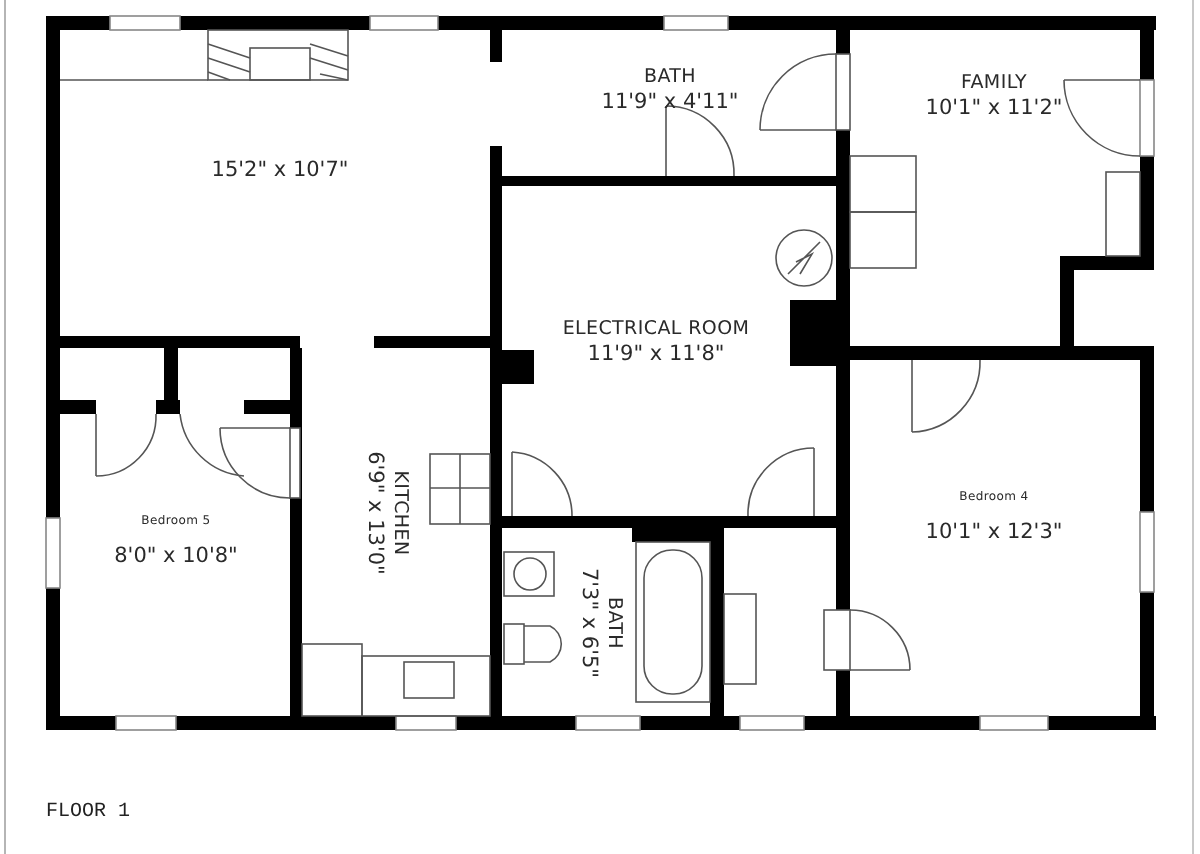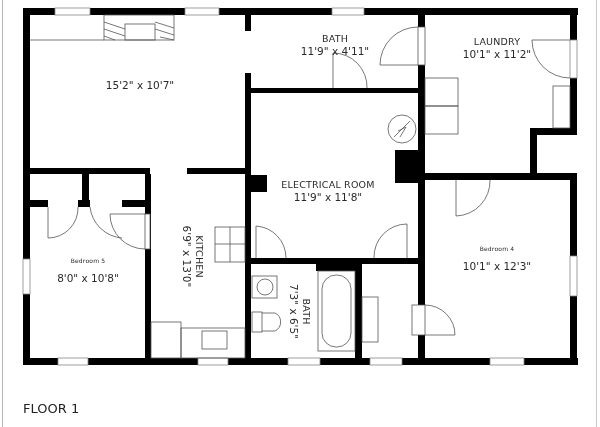--- a/index.html
+++ b/index.html
@@ -6,21 +6,21 @@
   body{width:600px;height:427px;position:relative;overflow:hidden;font-family:"DejaVu Sans","Liberation Sans",sans-serif;}
   .frame-left{position:absolute;left:2px;top:0;width:1px;height:427px;background:#b5b5b5;}
   .frame-right{position:absolute;left:596px;top:0;width:1px;height:427px;background:#c8c8c8;}
   svg{position:absolute;left:0;top:0;}
   .lbl{position:absolute;color:#2a2a2a;text-align:center;white-space:nowrap;line-height:1.15;}
   .lbl .n{font-size:9.5px;letter-spacing:0.2px;}
   .lbl .d{font-size:10.5px;}
   .lbl.small .n{font-size:6px;}
   .lbl.small .d{font-size:10.5px;margin-top:7px;}
   .rot{transform:rotate(90deg);transform-origin:center center;}
-  .floor{position:absolute;left:23px;top:401px;font-size:13px;color:#222;}
+  .floor{position:absolute;left:23px;top:401px;font-size:10px;color:#222;font-family:Liberation Mono, monospace;}
 </style>
 </head>
 <body>
 
 <div class="frame-left"></div>
 <div class="frame-right"></div>
 
 <svg width="600" height="427" viewBox="0 0 600 427">
   <g fill="#000">
 
@@ -188,24 +188,24 @@
 </svg>
 
 <div class="lbl" style="left:90px;top:79px;width:100px;">
   <div class="d">15'2" x 10'7"</div>
 </div>
 <div class="lbl" style="left:290px;top:34px;width:90px;">
   <div class="n">BATH</div>
   <div class="d">11'9" x 4'11"</div>
 </div>
 <div class="lbl" style="left:452px;top:37px;width:90px;">
-  <div class="n">LAUNDRY</div>
+  <div class="n">FAMILY</div>
   <div class="d">10'1" x 11'2"</div>
 </div>
-<div class="lbl" style="left:273px;top:160px;width:110px;margin-top:20px;">
+<div class="lbl" style="left:273px;top:160px;width:110px;">
   <div class="n">ELECTRICAL ROOM</div>
   <div class="d">11'9" x 11'8"</div>
 </div>
 <div class="lbl small" style="left:48px;top:258px;width:80px;">
   <div class="n">Bedroom 5</div>
   <div class="d">8'0" x 10'8"</div>
 </div>
 <div class="lbl rot" style="left:153px;top:245px;width:80px;">
   <div class="n">KITCHEN</div>
   <div class="d">6'9" x 13'0"</div>

